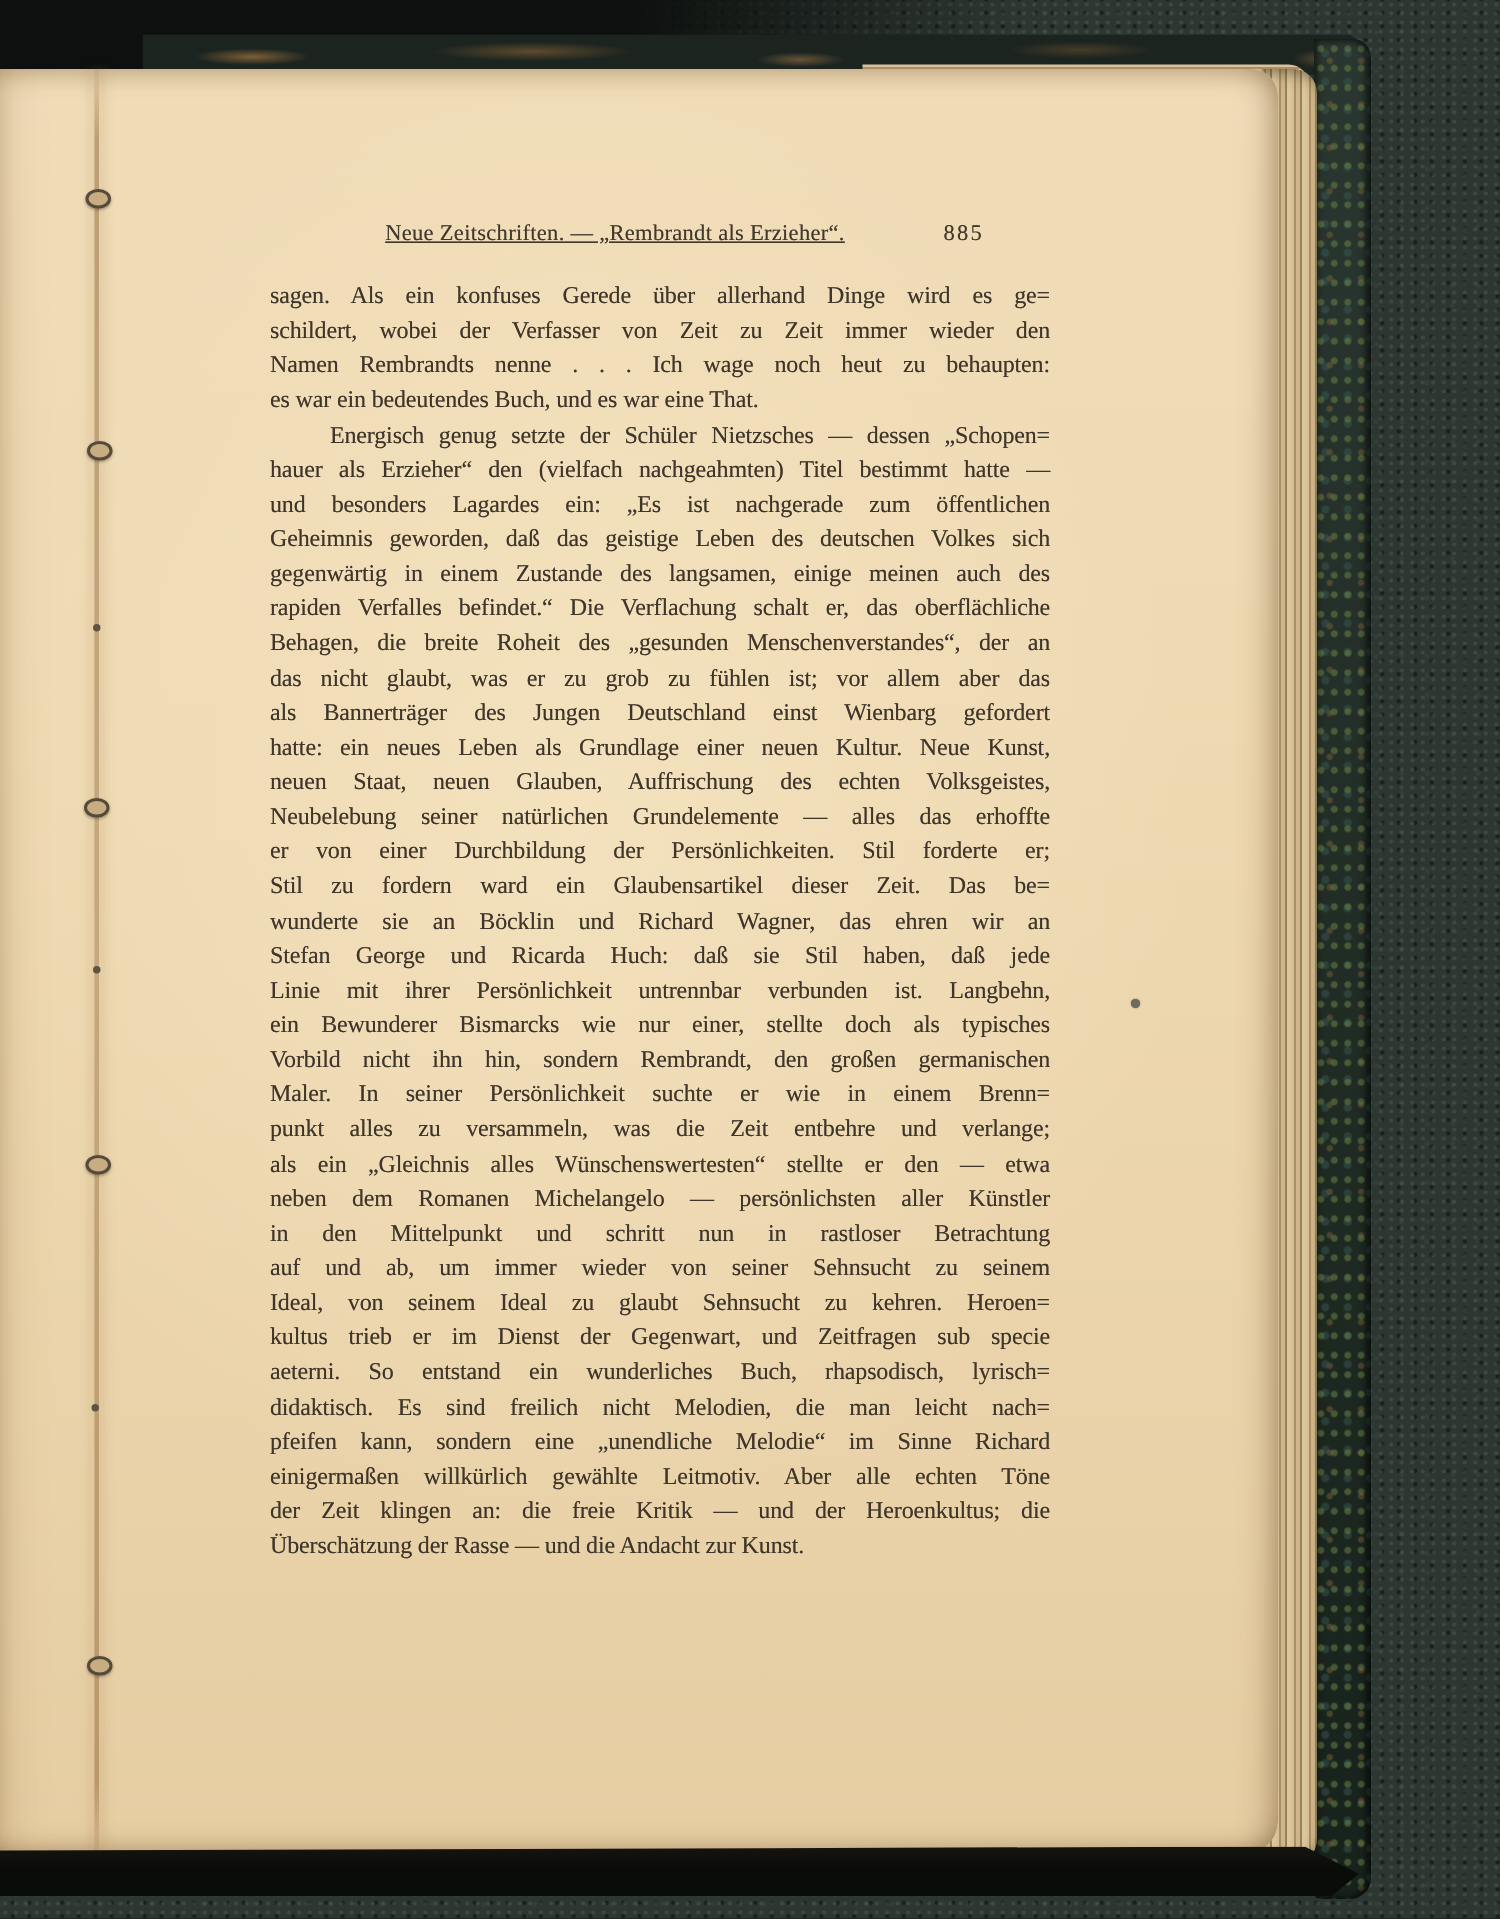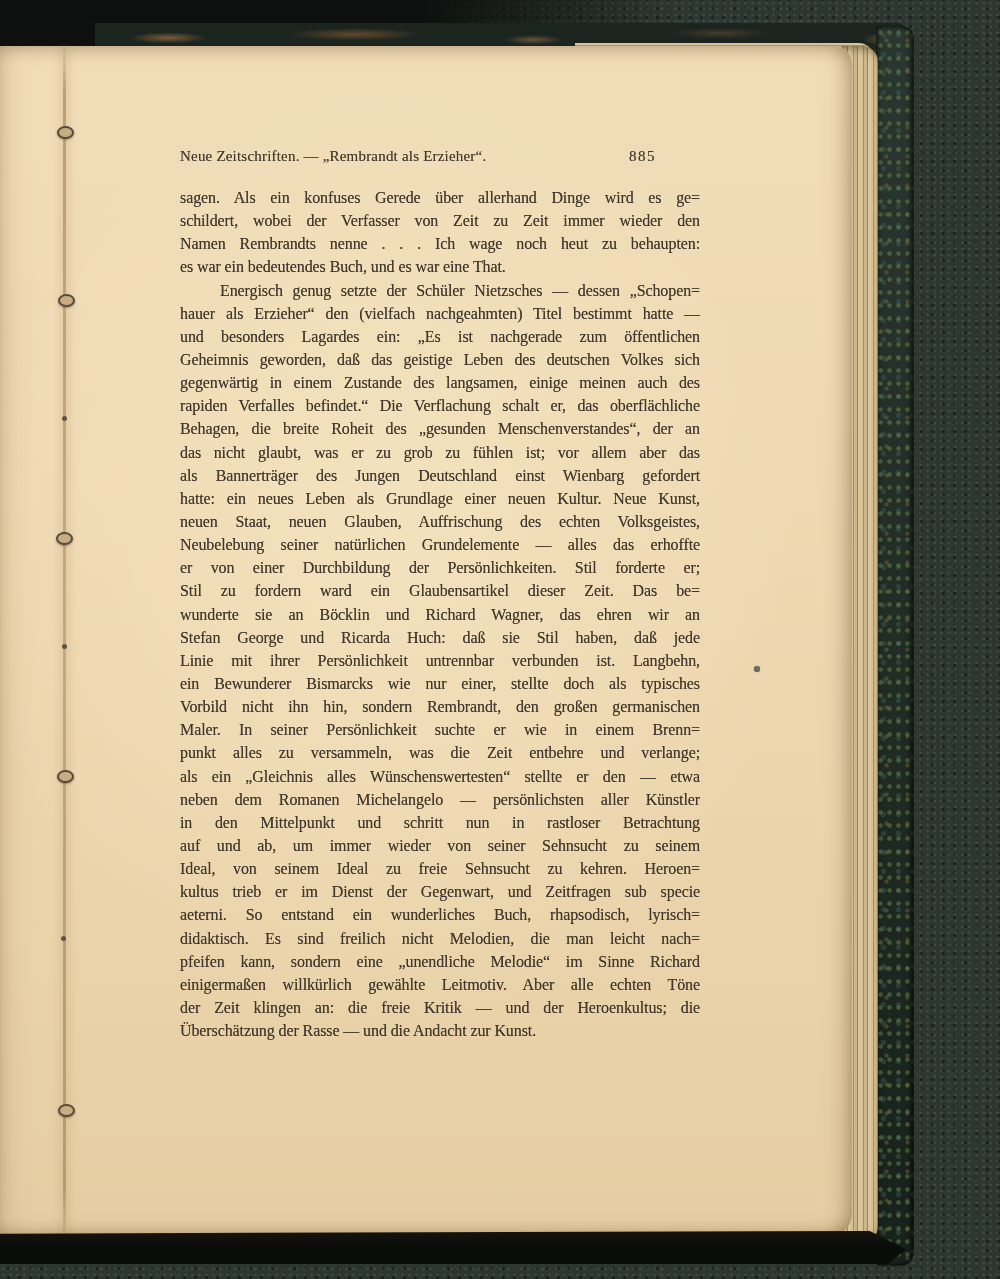--- a/index.html
+++ b/index.html
@@ -89,21 +89,21 @@
     position:absolute;left:0;top:1231px;width:906px;height:33px;
     background:linear-gradient(180deg,#16140f 0%,#0a0c09 45%,#0a0c09 100%);
     clip-path:polygon(0 8%,96% 0,100% 55%,98% 100%,0 100%);
   }
   
   .running-head{
     position:absolute;left:180px;top:146px;width:520px;height:22px;
     color:#42382c;font-size:15px;line-height:20px;letter-spacing:.2px;
     text-shadow:0 0 .4px rgba(66,56,44,.55);
   }
-  .running-head .title{display:block;padding-right:60px;}
+  .running-head .title{display:block;text-align:center;padding-right:60px;text-decoration:underline;}
   .running-head .folio{position:absolute;right:44px;top:0;letter-spacing:1.5px;margin-left:32px;}
   .body-text{
     position:absolute;left:180px;top:186px;width:520px;
     color:#3f362b;font-size:16px;line-height:23.15px;letter-spacing:-.1px;
     text-shadow:0 0 .4px rgba(63,54,43,.6);
   }
   .t-line{height:23.15px;text-align:justify;text-align-last:justify;}
   .t-line.indent{text-indent:40px;}
   .t-line.end{text-align-last:left;}
 </style>
@@ -160,21 +160,21 @@
       <div class="t-line">Stefan George und Ricarda Huch: daß sie Stil haben, daß jede</div>
       <div class="t-line">Linie mit ihrer Persönlichkeit untrennbar verbunden ist. Langbehn,</div>
       <div class="t-line">ein Bewunderer Bismarcks wie nur einer, stellte doch als typisches</div>
       <div class="t-line">Vorbild nicht ihn hin, sondern Rembrandt, den großen germanischen</div>
       <div class="t-line">Maler. In seiner Persönlichkeit suchte er wie in einem Brenn=</div>
       <div class="t-line">punkt alles zu versammeln, was die Zeit entbehre und verlange;</div>
       <div class="t-line">als ein „Gleichnis alles Wünschenswertesten“ stellte er den — etwa</div>
       <div class="t-line">neben dem Romanen Michelangelo — persönlichsten aller Künstler</div>
       <div class="t-line">in den Mittelpunkt und schritt nun in rastloser Betrachtung</div>
       <div class="t-line">auf und ab, um immer wieder von seiner Sehnsucht zu seinem</div>
-      <div class="t-line">Ideal, von seinem Ideal zu freie Sehnsucht zu kehren. Heroen=</div>
+      <div class="t-line">Ideal, von seinem Ideal zu glaubt Sehnsucht zu kehren. Heroen=</div>
       <div class="t-line">kultus trieb er im Dienst der Gegenwart, und Zeitfragen sub specie</div>
       <div class="t-line">aeterni. So entstand ein wunderliches Buch, rhapsodisch, lyrisch=</div>
       <div class="t-line">didaktisch. Es sind freilich nicht Melodien, die man leicht nach=</div>
       <div class="t-line">pfeifen kann, sondern eine „unendliche Melodie“ im Sinne Richard</div>
       <div class="t-line">einigermaßen willkürlich gewählte Leitmotiv. Aber alle echten Töne</div>
       <div class="t-line">der Zeit klingen an: die freie Kritik — und der Heroenkultus; die</div>
       <div class="t-line end">Überschätzung der Rasse — und die Andacht zur Kunst.</div>
     </div>
 
   <div class="bottom-shadow"></div>

